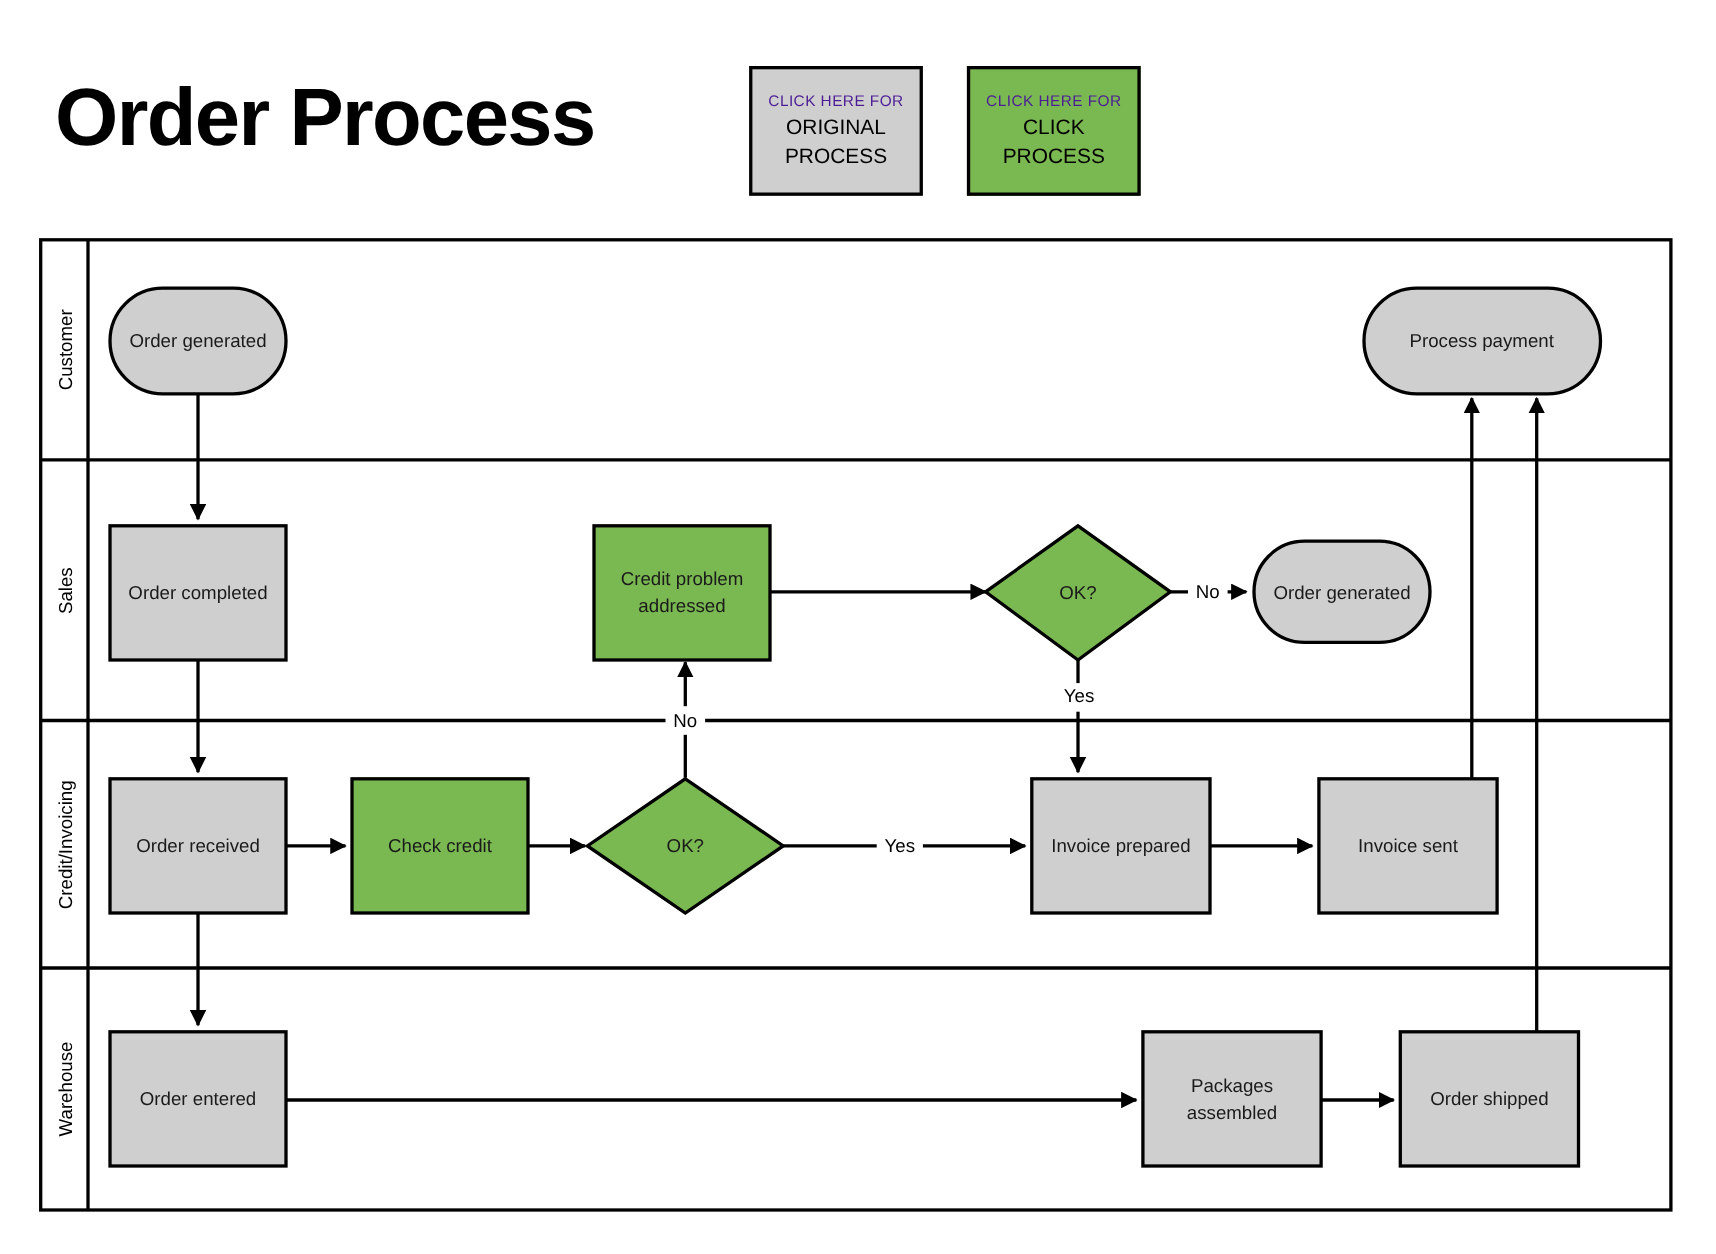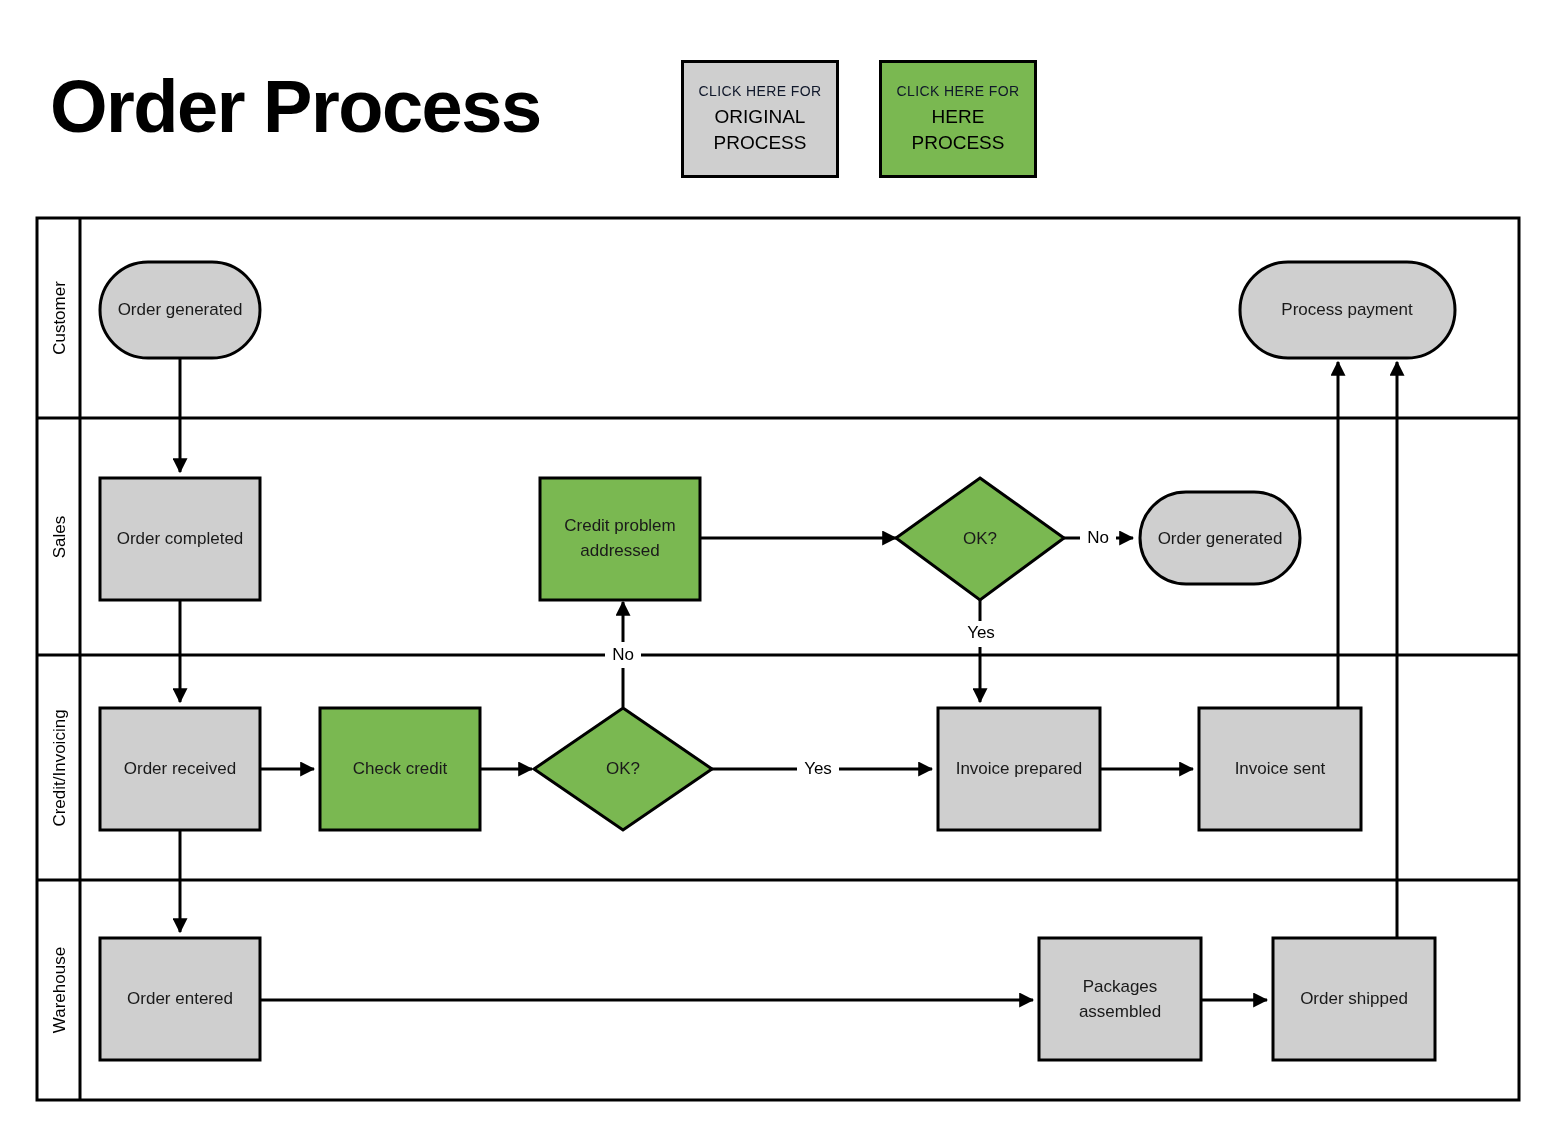--- a/index.html
+++ b/index.html
@@ -38,21 +38,21 @@
     align-items: center;
     justify-content: center;
     text-align: center;
   }
   #legend-original { left: 681px; top: 60px; background: #cfcfcf; }
   #legend-ideal    { left: 879px; top: 60px; background: #7ab851; }
 
   .legend-kicker {
     font-size: 14px;
     letter-spacing: 0.4px;
-    color: #0f172a;
+    color: #4c1d95;
     margin-bottom: 5px;
   }
   .legend-main {
     font-size: 19px;
     font-weight: normal;
     color: #000000;
     line-height: 1.35;
   }
 
   #flow-svg {
@@ -87,21 +87,21 @@
 <div id="page-title">Order Process</div>
 
 <div class="legend-btn" id="legend-original">
   <div class="legend-kicker">CLICK HERE FOR</div>
   <div class="legend-main">ORIGINAL</div>
   <div class="legend-main">PROCESS</div>
 </div>
 
 <div class="legend-btn" id="legend-ideal">
   <div class="legend-kicker">CLICK HERE FOR</div>
-  <div class="legend-main">HERE</div>
+  <div class="legend-main">CLICK</div>
   <div class="legend-main">PROCESS</div>
 </div>
 
 <svg id="flow-svg" width="1560" height="1140" viewBox="0 0 1560 1140">
   <defs>
     <marker id="arrow" viewBox="0 0 10 10" refX="9.2" refY="5" markerWidth="5" markerHeight="5" orient="auto-start-reverse">
       <path d="M 0 0 L 10 5 L 0 10 z" fill="#000000"></path>
     </marker>
   </defs>
 

